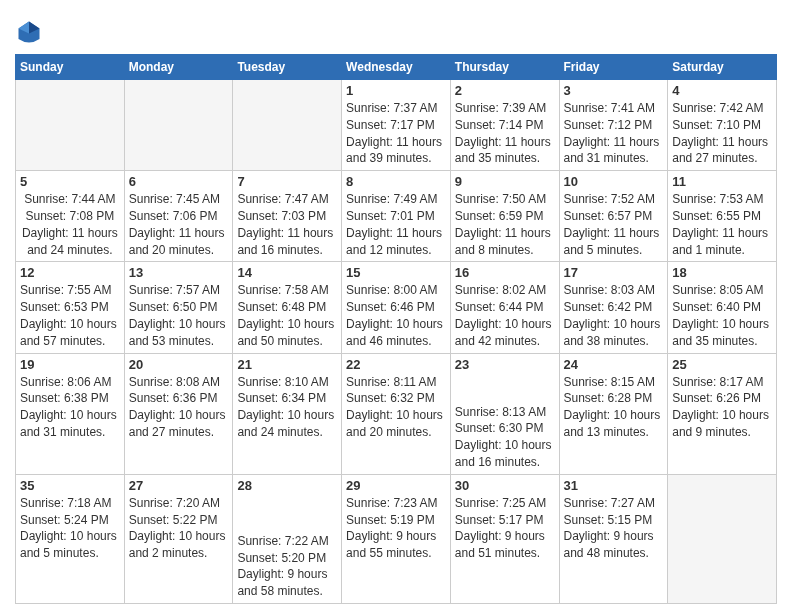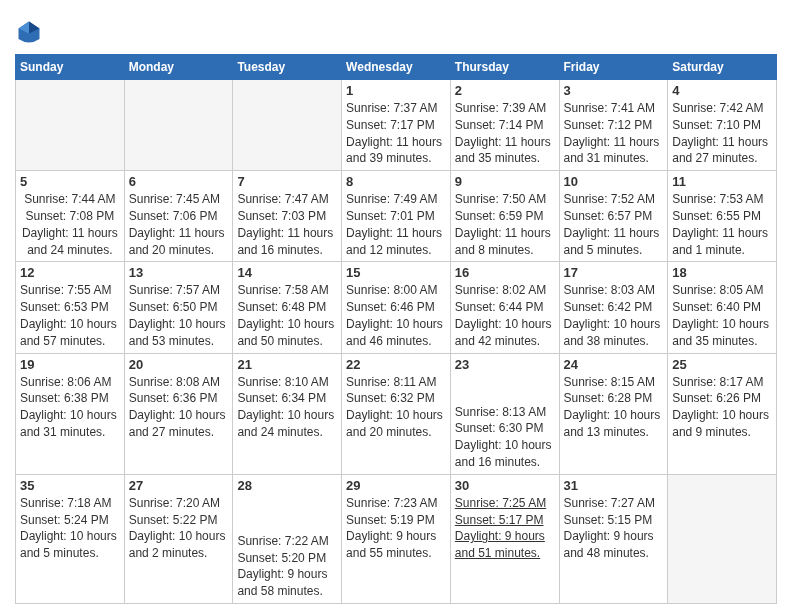--- a/index.html
+++ b/index.html
@@ -330,21 +330,21 @@
           </td>
           <td>
             <div class="day-num">29</div>
             <div class="day-info" style="white-space: pre-line;">Sunrise: 7:23 AM
 Sunset: 5:19 PM
 Daylight: 9 hours
 and 55 minutes.</div>
           </td>
           <td>
             <div class="day-num">30</div>
-            <div class="day-info" style="white-space: pre-line; text-decoration: underline;">Sunrise: 7:25 AM
+            <div class="day-info" style="white-space: pre-line;">Sunrise: 7:25 AM
 Sunset: 5:17 PM
 Daylight: 9 hours
 and 51 minutes.</div>
           </td>
           <td>
             <div class="day-num">31</div>
             <div class="day-info" style="white-space: pre-line;">Sunrise: 7:27 AM
 Sunset: 5:15 PM
 Daylight: 9 hours
 and 48 minutes.</div>

